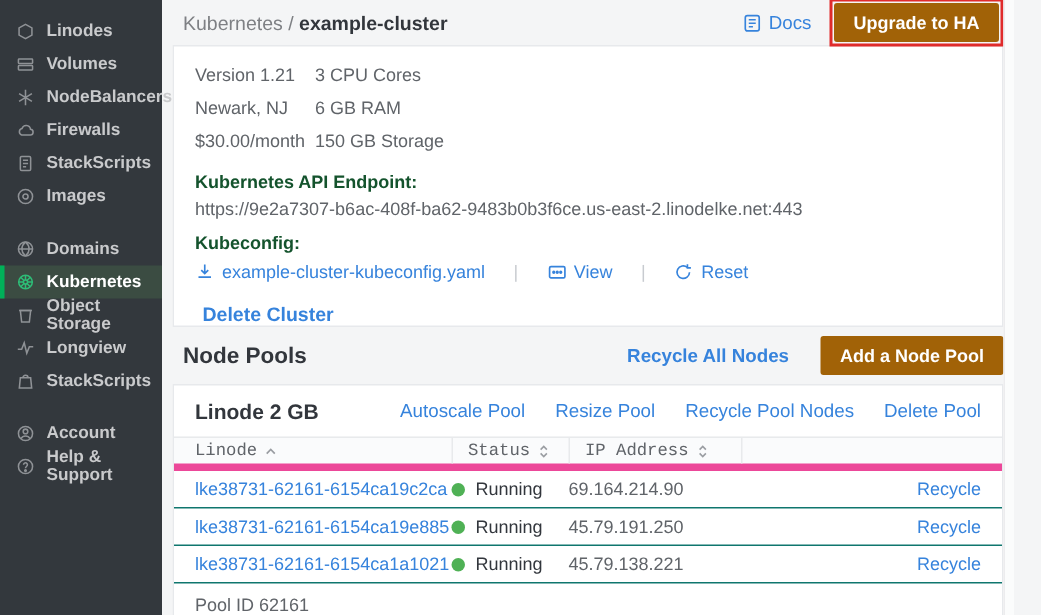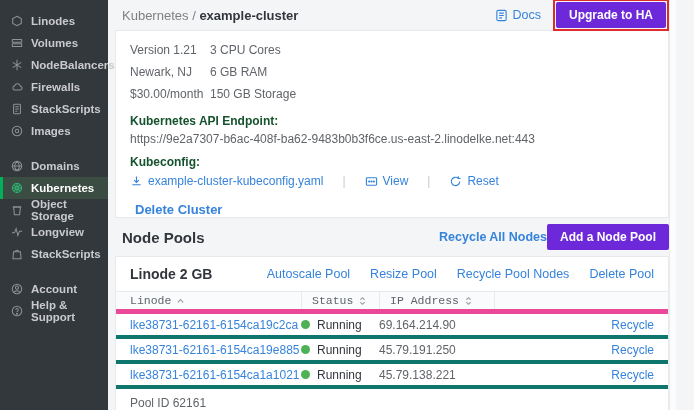--- a/index.html
+++ b/index.html
@@ -18,62 +18,62 @@
 
   
   .main { flex:1; padding:0 7px; min-width:0; }
   .topbar { height:30px; display:flex; align-items:center; justify-content:space-between; }
   .breadcrumb { font-size:13px; color:#7e8084; padding-left:7px; }
   .breadcrumb .current { color:#32363c; font-weight:bold; }
   .topbar-right { display:flex; align-items:center; gap:12px; }
   .docs-link { display:flex; align-items:center; gap:5px; color:#3683dc; font-size:12.5px; cursor:pointer; text-decoration:none; }
   .docs-link svg { width:13px; height:13px; stroke:#3683dc; fill:none; stroke-width:1.2; }
   .annotation { border:2px solid #e02b2b; padding:1px; }
-  .btn-primary { background:#6d28d9; color:#fff; border:none; font-family:inherit;
+  .btn-primary { background:#a16207; color:#fff; border:none; font-family:inherit;
                  font-size:12px; font-weight:bold; padding:6px 13px; border-radius:2px; cursor:pointer; }
 
   .card { background:#fff; border:1px solid #e7e9ec; }
 
   
   .summary-card { height:188px; padding:8px 14px; overflow:hidden; }
   .spec-row { display:flex; font-size:12px; color:#606469; height:22px; align-items:center; }
   .spec-left { width:80px; }
   .section-label { font-size:12px; font-weight:bold; color:#14532d; margin-top:9px; }
   .endpoint-url { font-size:12px; color:#606469; margin-top:4px; }
   .kubeconfig-row { display:flex; align-items:center; gap:19px; margin-top:5px;
                     color:#3683dc; font-size:12px; }
   .kubeconfig-row svg { width:13px; height:13px; stroke:#3683dc; fill:none; stroke-width:1.2; }
   .kc-link { color:#3683dc; cursor:pointer; display:flex; align-items:center; gap:5px; }
   .divider { color:#c8cbd0; }
   .delete-cluster { color:#3683dc; font-size:13px; font-weight:bold; margin:14px 0 0 5px; cursor:pointer; display:inline-block; }
 
   
   .pools-bar { height:38px; display:flex; align-items:center; justify-content:space-between; padding:0 0 0 7px; }
   .pools-title { font-size:15px; font-weight:bold; color:#32363c; }
-  .pools-bar-right { display:flex; align-items:center; gap:0; }
+  .pools-bar-right { display:flex; align-items:center; gap:21px; }
   .link { color:#3683dc; font-size:12.5px; font-weight:bold; cursor:pointer; text-decoration:none; }
 
   
   .pool-card { overflow:hidden; }
   .pool-head { display:flex; align-items:center; justify-content:space-between; height:34px; padding:0 14px; }
   .pool-name { font-size:14px; font-weight:bold; color:#32363c; }
   .pool-actions { display:flex; gap:20px; }
   .pool-actions .link { font-weight:normal; font-size:12.5px; }
 
   .thead { display:flex; align-items:stretch; background:#fafbfc; border-top:1px solid #e8eaec;
            border-bottom:5px solid #ec4899; height:23px; font-size:11.5px; color:#606469;font-family:Liberation Mono, monospace; }
   .th { display:flex; align-items:center; gap:5px; cursor:pointer; }
   .th:not(:first-child) { border-left:1px solid #e8eaec; padding-left:10px; }
   .th svg { width:9px; height:10px; stroke:#9a9da2; fill:none; stroke-width:1.3; }
   .col-linode { width:185px; padding-left:14px; }
   .col-status { width:78px; }
   .col-ip { width:115px; }
   .col-action { flex:1; justify-content:flex-end; display:flex; align-items:center; padding-right:14px; }
 
-  .trow { display:flex; align-items:center; height:25px; border-bottom:4px solid #0f766e; font-size:12px; }
+  .trow { display:flex; align-items:center; height:25px; border-bottom:1px solid #0f766e; font-size:12px; }
   .cell { display:flex; align-items:center; }
   .node-link { color:#3683dc; cursor:pointer; }
   .dot { width:9px; height:9px; border-radius:50%; background:#4fb155; margin-right:7px; flex-shrink:0; }
   .status-text { color:#32363c; }
   .ip-text { color:#606469; }
   .recycle-link { color:#3683dc; font-size:12px; cursor:pointer; }
   .pool-footer { padding:7px 14px; font-size:12px; color:#606469; }
 
   
   .scrollbar { position:absolute; right:0; top:0; width:7px; height:410px;

